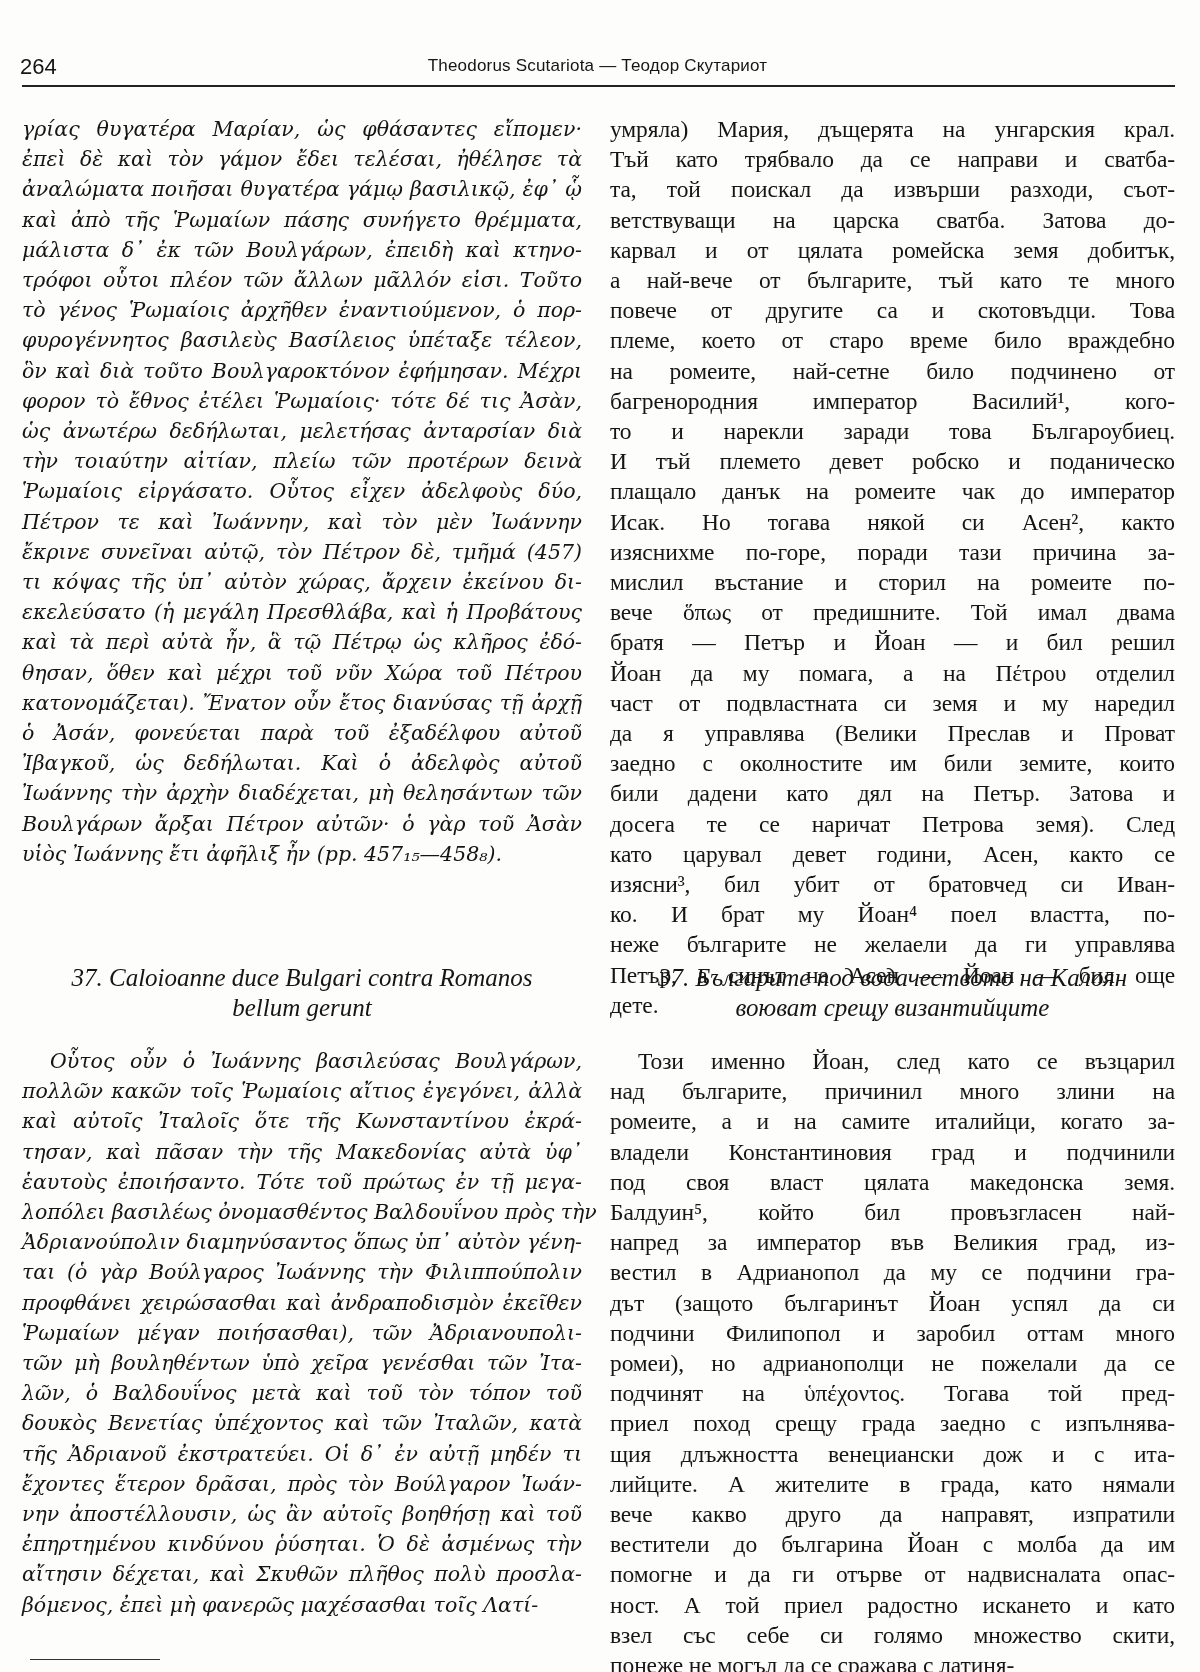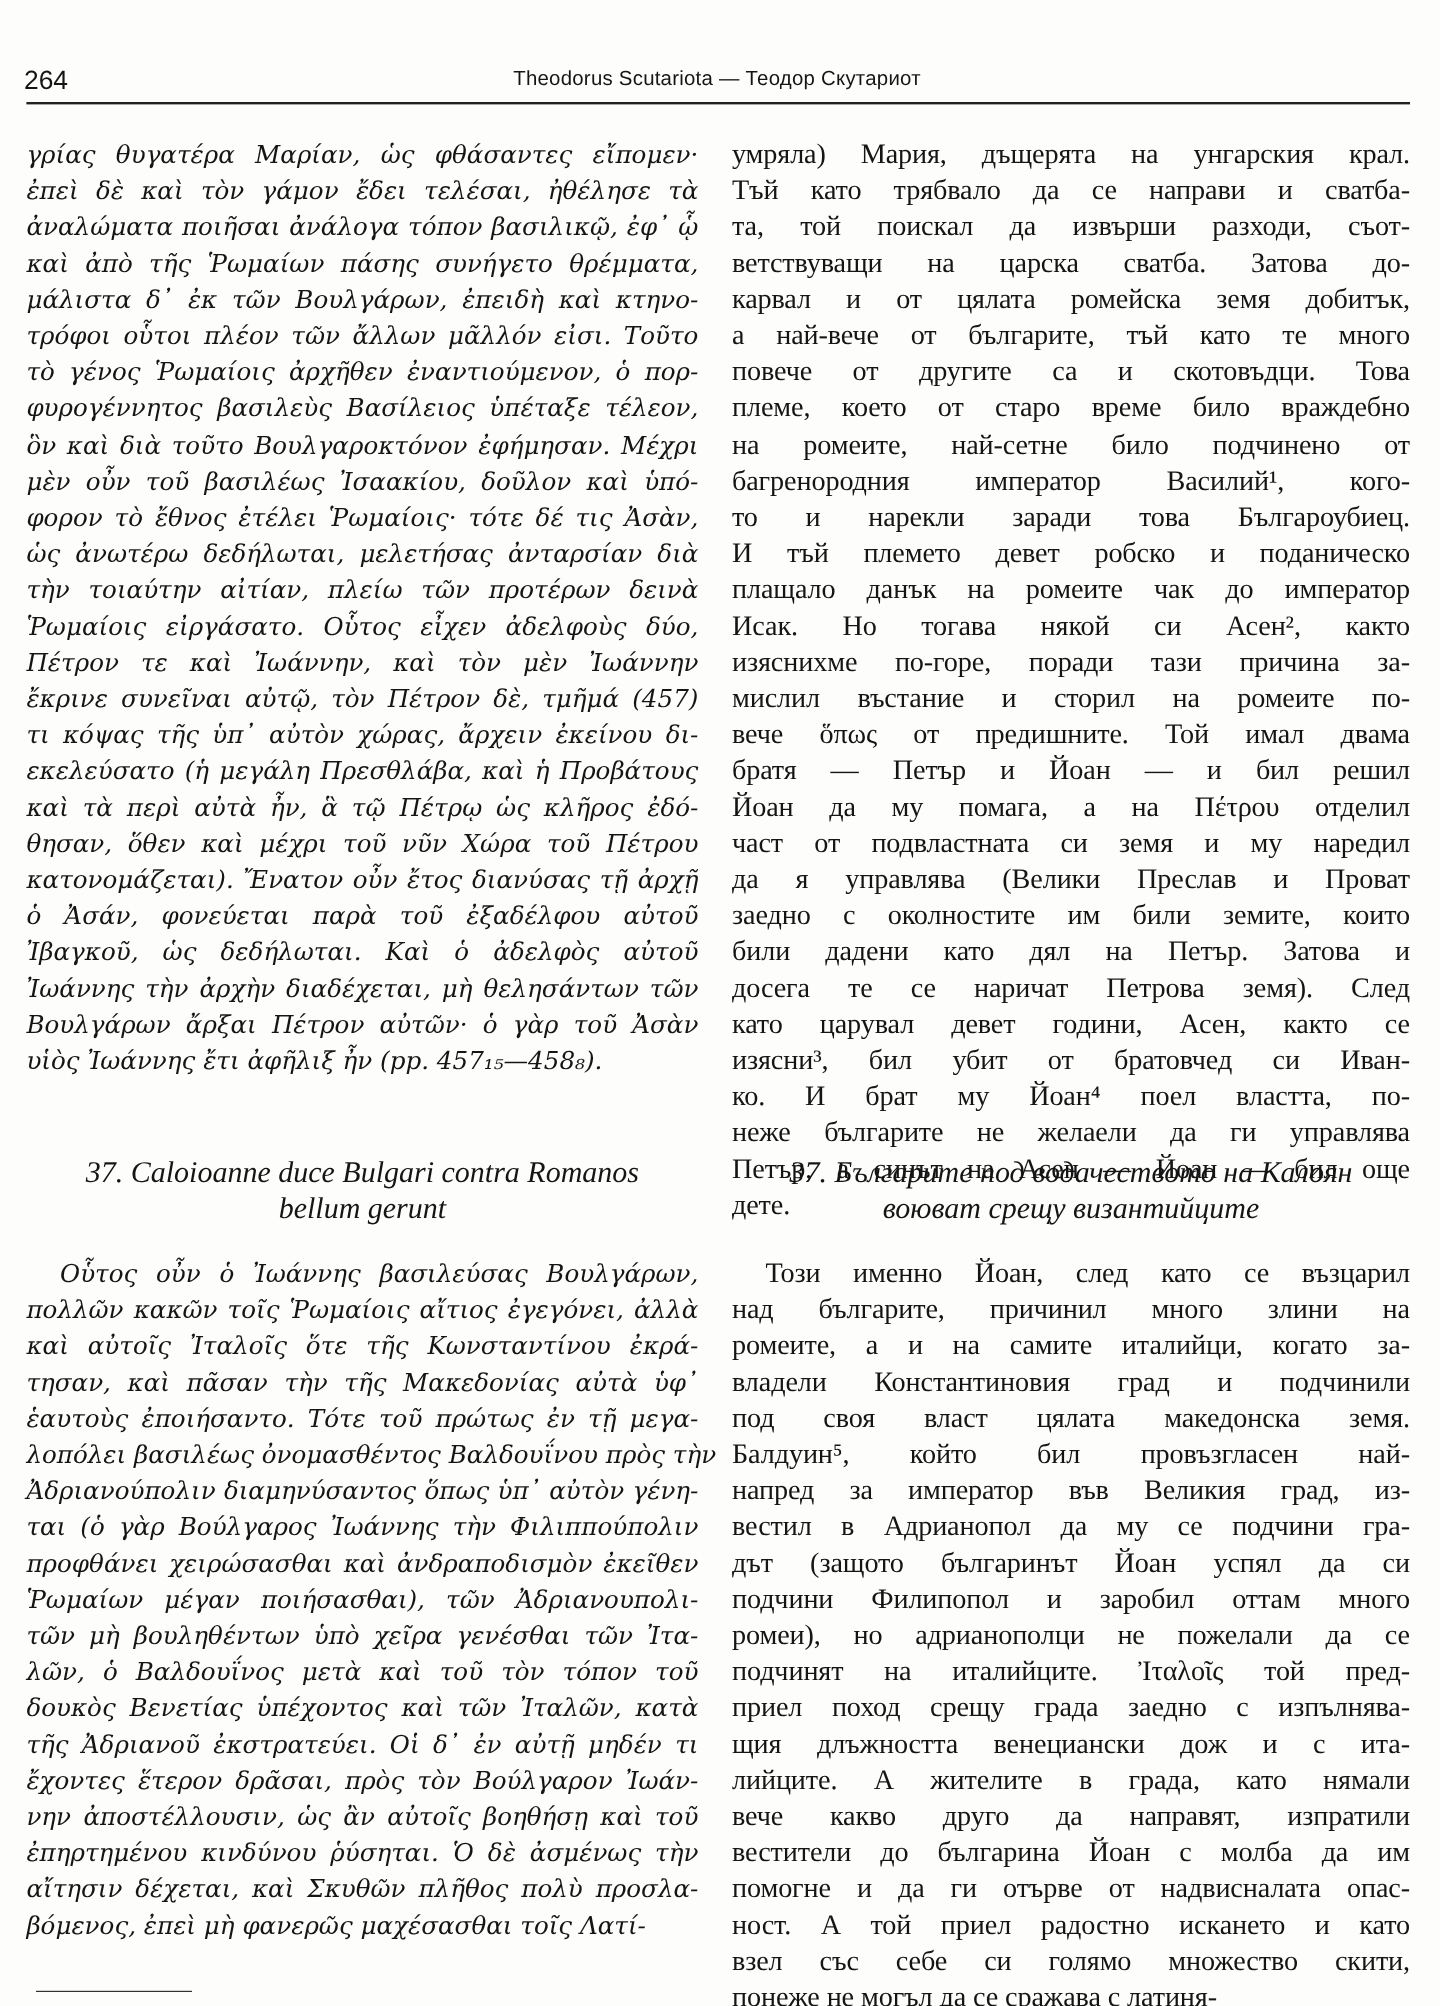--- a/index.html
+++ b/index.html
@@ -30,28 +30,27 @@
 
   <div class="header">
     <span class="page-number">264</span>
     <div class="running-title">Theodorus Scutariota — Теодор Скутариот</div>
   </div>
   <div class="header-rule"></div>
 
   <div class="col col-left greek" style="top:86px;" id="g1">
       <span class="line">γρίας θυγατέρα Μαρίαν, ὡς φθάσαντες εἴπομεν·</span>
       <span class="line">ἐπεὶ δὲ καὶ τὸν γάμον ἔδει τελέσαι, ἠθέλησε τὰ</span>
-      <span class="line">ἀναλώματα ποιῆσαι ἀνάλογα τόπον βασιλικῷ, ἐφ᾽ ᾧ</span>
+      <span class="line">ἀναλώματα ποιῆσαι θυγατέρα γάμῳ βασιλικῷ, ἐφ᾽ ᾧ</span>
       <span class="line">καὶ ἀπὸ τῆς Ῥωμαίων πάσης συνήγετο θρέμματα,</span>
       <span class="line">μάλιστα δ᾽ ἐκ τῶν Βουλγάρων, ἐπειδὴ καὶ κτηνο-</span>
       <span class="line">τρόφοι οὗτοι πλέον τῶν ἄλλων μᾶλλόν εἰσι. Τοῦτο</span>
       <span class="line">τὸ γένος Ῥωμαίοις ἀρχῆθεν ἐναντιούμενον, ὁ πορ-</span>
       <span class="line">φυρογέννητος βασιλεὺς Βασίλειος ὑπέταξε τέλεον,</span>
       <span class="line">ὃν καὶ διὰ τοῦτο Βουλγαροκτόνον ἐφήμησαν. Μέχρι</span>
-      <span class="line">μὲν οὖν τοῦ βασιλέως Ἰσαακίου, δοῦλον καὶ ὑπό-</span>
       <span class="line">φορον τὸ ἔθνος ἐτέλει Ῥωμαίοις· τότε δέ τις Ἀσὰν,</span>
       <span class="line">ὡς ἀνωτέρω δεδήλωται, μελετήσας ἀνταρσίαν διὰ</span>
       <span class="line">τὴν τοιαύτην αἰτίαν, πλείω τῶν προτέρων δεινὰ</span>
       <span class="line">Ῥωμαίοις εἰργάσατο. Οὗτος εἶχεν ἀδελφοὺς δύο,</span>
       <span class="line">Πέτρον τε καὶ Ἰωάννην, καὶ τὸν μὲν Ἰωάννην</span>
       <span class="line">ἔκρινε συνεῖναι αὐτῷ, τὸν Πέτρον δὲ, τμῆμά (457)</span>
       <span class="line">τι κόψας τῆς ὑπ᾽ αὐτὸν χώρας, ἄρχειν ἐκείνου δι-</span>
       <span class="line">εκελεύσατο (ἡ μεγάλη Πρεσθλάβα, καὶ ἡ Προβάτους</span>
       <span class="line">καὶ τὰ περὶ αὐτὰ ἦν, ἃ τῷ Πέτρῳ ὡς κλῆρος ἐδό-</span>
       <span class="line">θησαν, ὅθεν καὶ μέχρι τοῦ νῦν Χώρα τοῦ Πέτρου</span>
@@ -131,21 +130,21 @@
       <span class="line">над българите, причинил много злини на</span>
       <span class="line">ромеите, а и на самите италийци, когато за-</span>
       <span class="line">владели Константиновия град и подчинили</span>
       <span class="line">под своя власт цялата македонска земя.</span>
       <span class="line">Балдуин⁵, който бил провъзгласен най-</span>
       <span class="line">напред за император във Великия град, из-</span>
       <span class="line">вестил в Адрианопол да му се подчини гра-</span>
       <span class="line">дът (защото българинът Йоан успял да си</span>
       <span class="line">подчини Филипопол и заробил оттам много</span>
       <span class="line">ромеи), но адрианополци не пожелали да се</span>
-      <span class="line">подчинят на италийците. Ἰταλοῖς той пред-</span>
+      <span class="line">подчинят на ὑπέχοντος. Тогава той пред-</span>
       <span class="line">приел поход срещу града заедно с изпълнява-</span>
       <span class="line">щия длъжността венециански дож и с ита-</span>
       <span class="line">лийците. А жителите в града, като нямали</span>
       <span class="line">вече какво друго да направят, изпратили</span>
       <span class="line">вестители до българина Йоан с молба да им</span>
       <span class="line">помогне и да ги отърве от надвисналата опас-</span>
       <span class="line">ност. А той приел радостно искането и като</span>
       <span class="line">взел със себе си голямо множество скити,</span>
       <span class="line last">понеже не могъл да се сражава с латиня-</span>
     </div>

